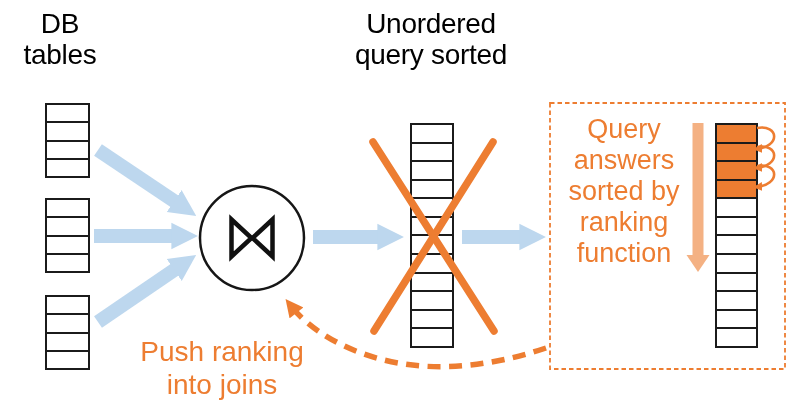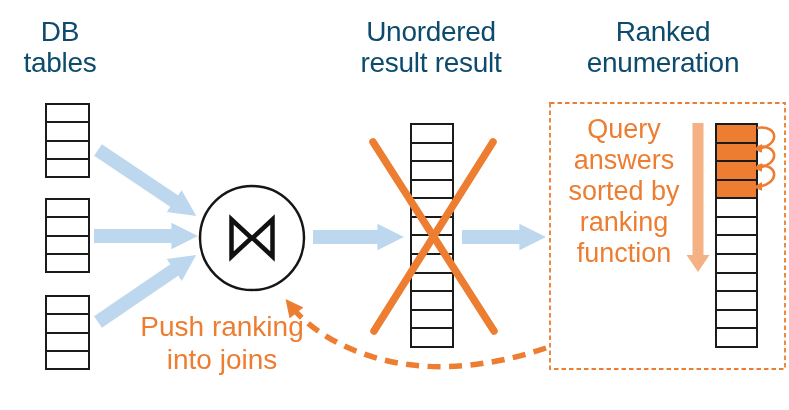--- a/index.html
+++ b/index.html
@@ -2,35 +2,35 @@
 <html><head>
 <meta charset="utf-8">
 <style>
   html,body{margin:0;padding:0;background:#ffffff;}
   #canvas{
     position:relative;width:789px;height:410px;background:#ffffff;overflow:hidden;
     font-family:"Liberation Sans",sans-serif;
   }
   svg{position:absolute;left:0;top:0;pointer-events:none;}
   .hdr{
-    position:absolute;top:16px;text-align:center;color:#0c4a6e;
+    position:absolute;top:8px;text-align:center;color:#000000;
     font-size:28px;line-height:31px;white-space:pre-line;letter-spacing:-0.3px;
   }
   .mini-table{
     position:absolute;display:flex;flex-direction:column;
     border:2.2px solid #1b1b1b;background:#ffffff;box-sizing:border-box;
   }
   .trow{flex:1;border-top:2px solid #1b1b1b;background:transparent;}
   .trow:first-child{border-top:none;}
   .trow.hl{background:#ED7D31;}
   .note{
     position:absolute;color:#ED7D31;text-align:center;white-space:pre-line;
   }
   #sorted-note{left:548px;top:114px;width:152px;font-size:27px;line-height:31px;}
-  #push-note{left:102px;top:310px;width:240px;font-size:28px;line-height:33px;}
+  #push-note{left:102px;top:335px;width:240px;font-size:28px;line-height:33px;}
 </style>
 </head>
 <body>
 
 <div id="canvas">
 
   <svg width="789" height="410" viewBox="0 0 789 410">
     <defs>
       <marker id="blueHead" viewBox="0 0 10 10" refX="4" refY="5" markerWidth="1.9" markerHeight="2.15" orient="auto">
         <path d="M0,0 L10,5 L0,10 Z" fill="#BDD7EE"></path>
@@ -59,23 +59,21 @@
 
     <g>
       <rect x="692.5" y="123" width="11" height="132" fill="#F4B183"></rect>
       <polygon points="686.5,255 709.5,255 698,272" fill="#F4B183"></polygon>
     </g>
   </svg>
 
   <div class="hdr" style="left:0px;width:120px;">DB
 tables</div>
   <div class="hdr" style="left:321px;width:220px;">Unordered
-result result</div>
-  <div class="hdr" style="left:543px;width:240px;">Ranked
-enumeration</div>
+query sorted</div>
 
   <div class="mini-table" style="left:45px;top:103px;width:45px;height:75px;">
       <div class="trow"></div>
       <div class="trow"></div>
       <div class="trow"></div>
       <div class="trow"></div>
     </div>
   <div class="mini-table" style="left:45px;top:198px;width:45px;height:75px;">
       <div class="trow"></div>
       <div class="trow"></div>

